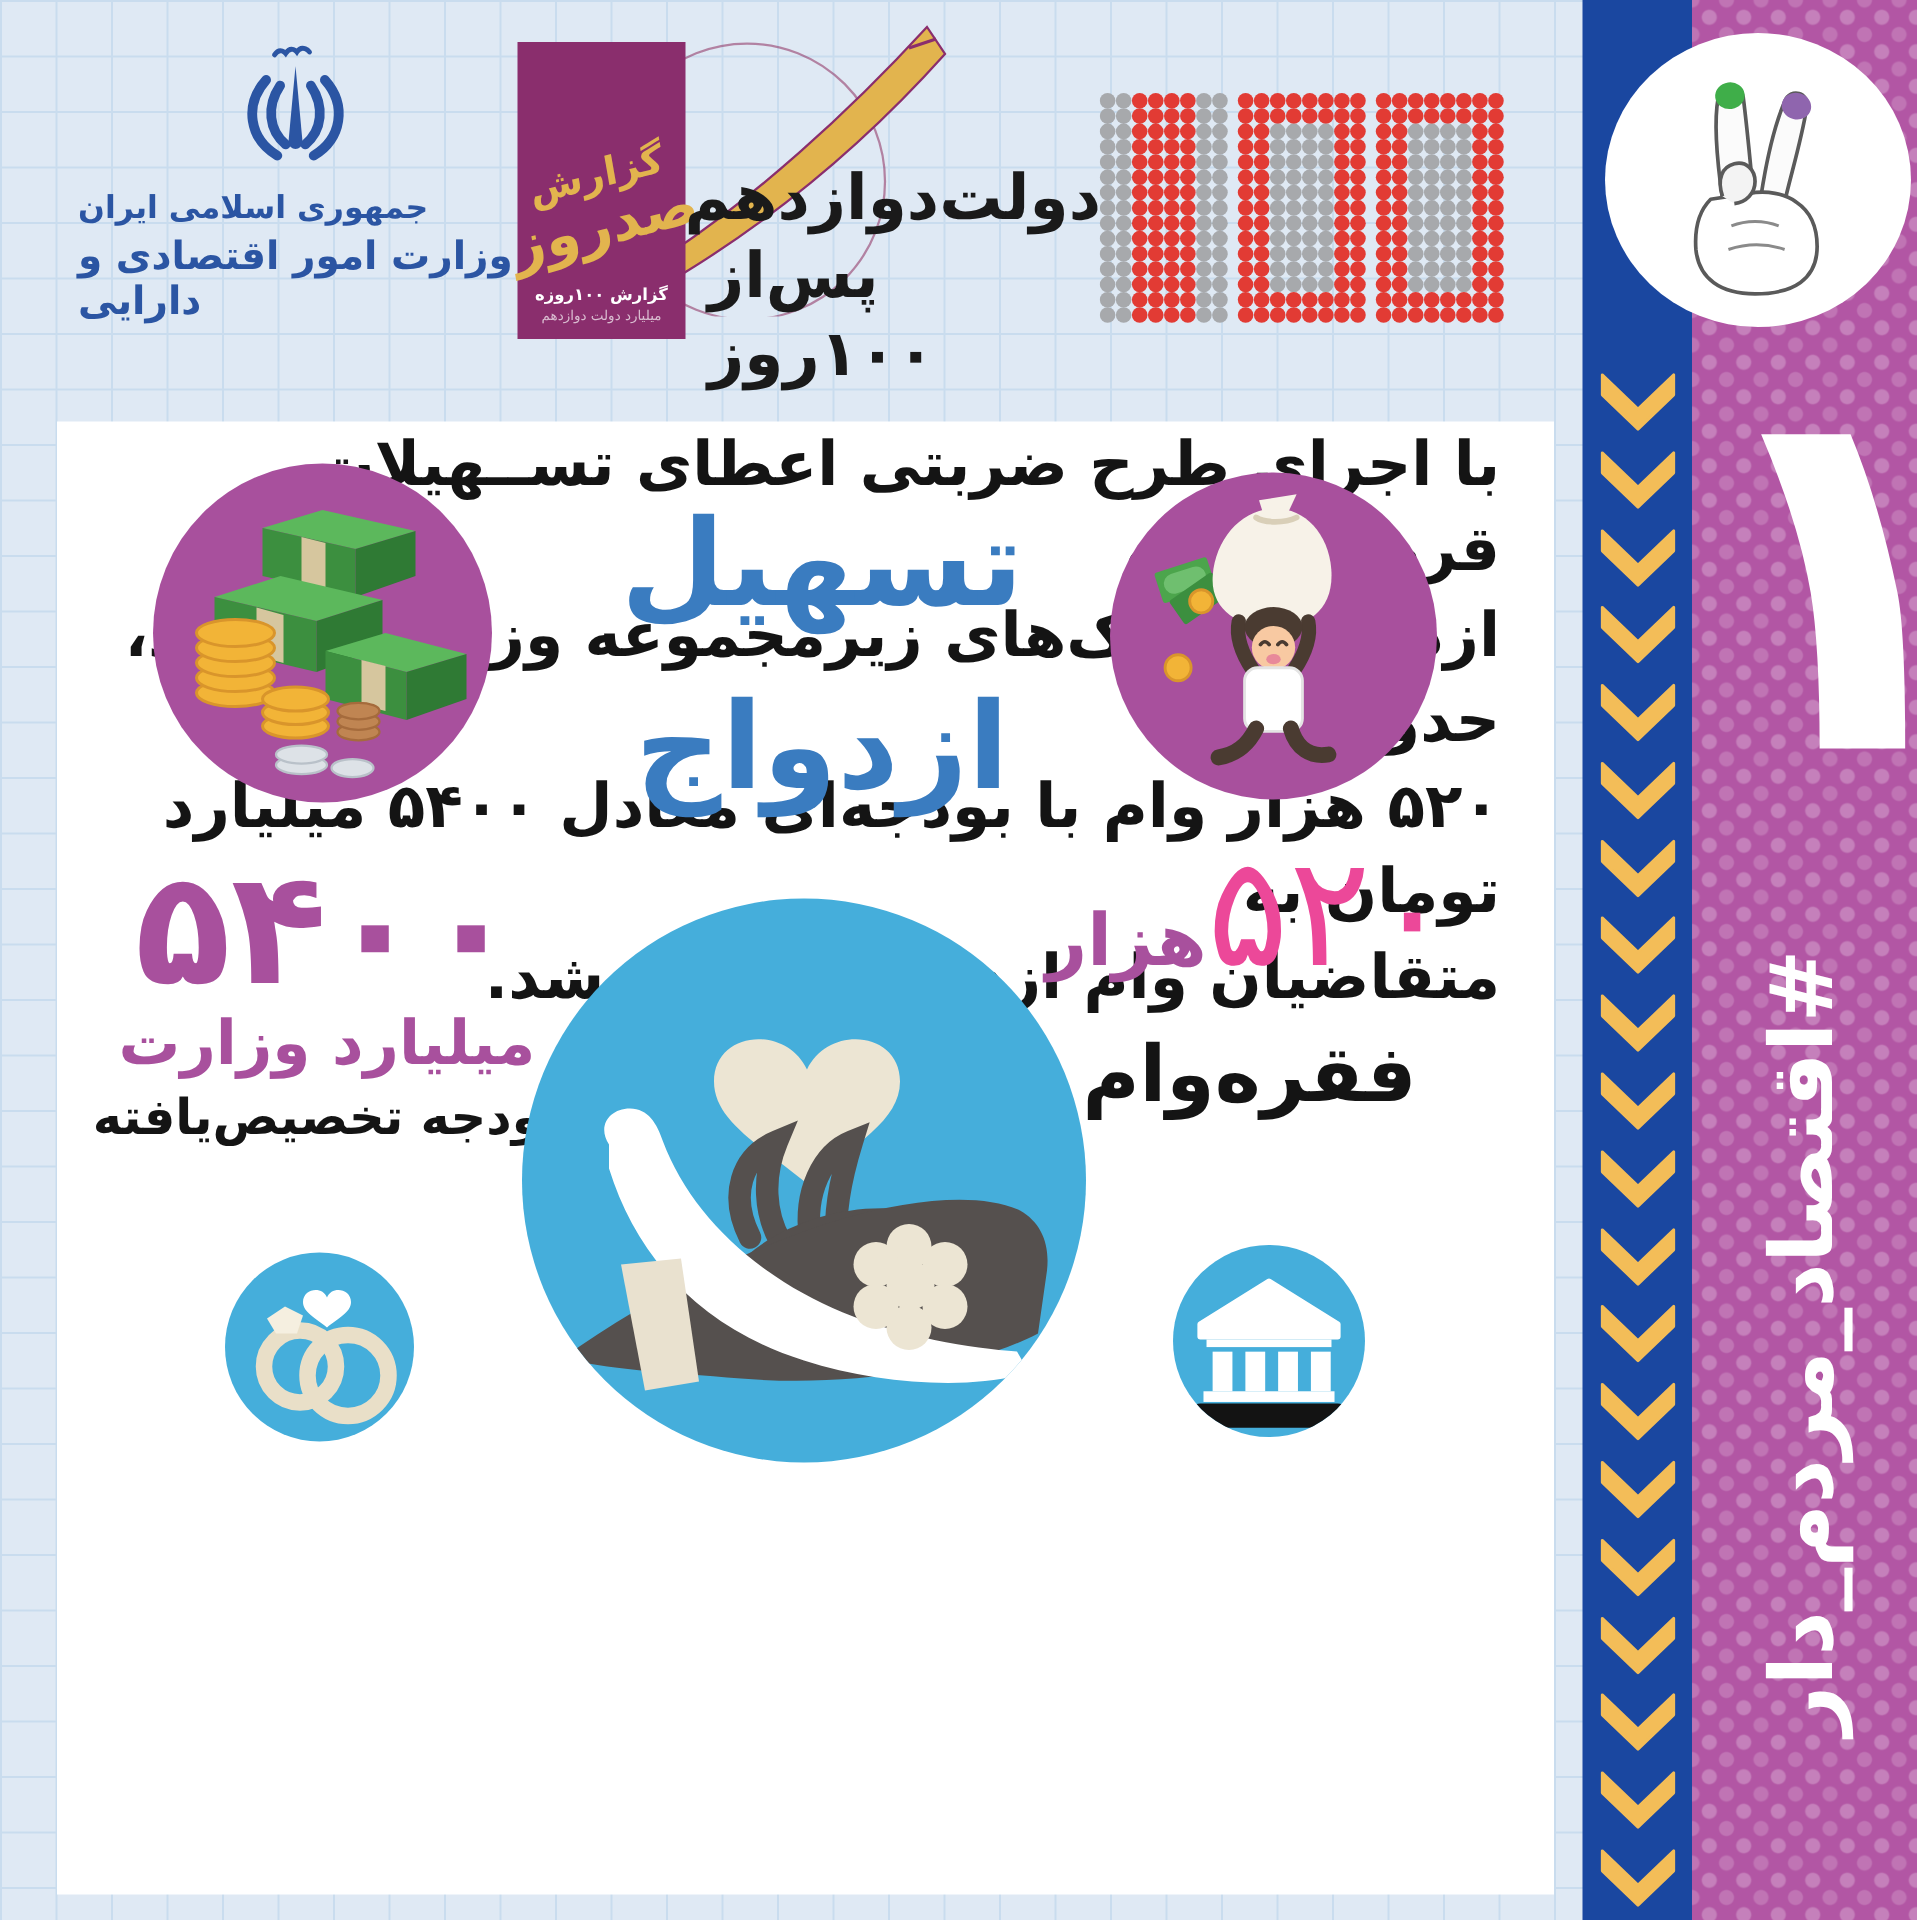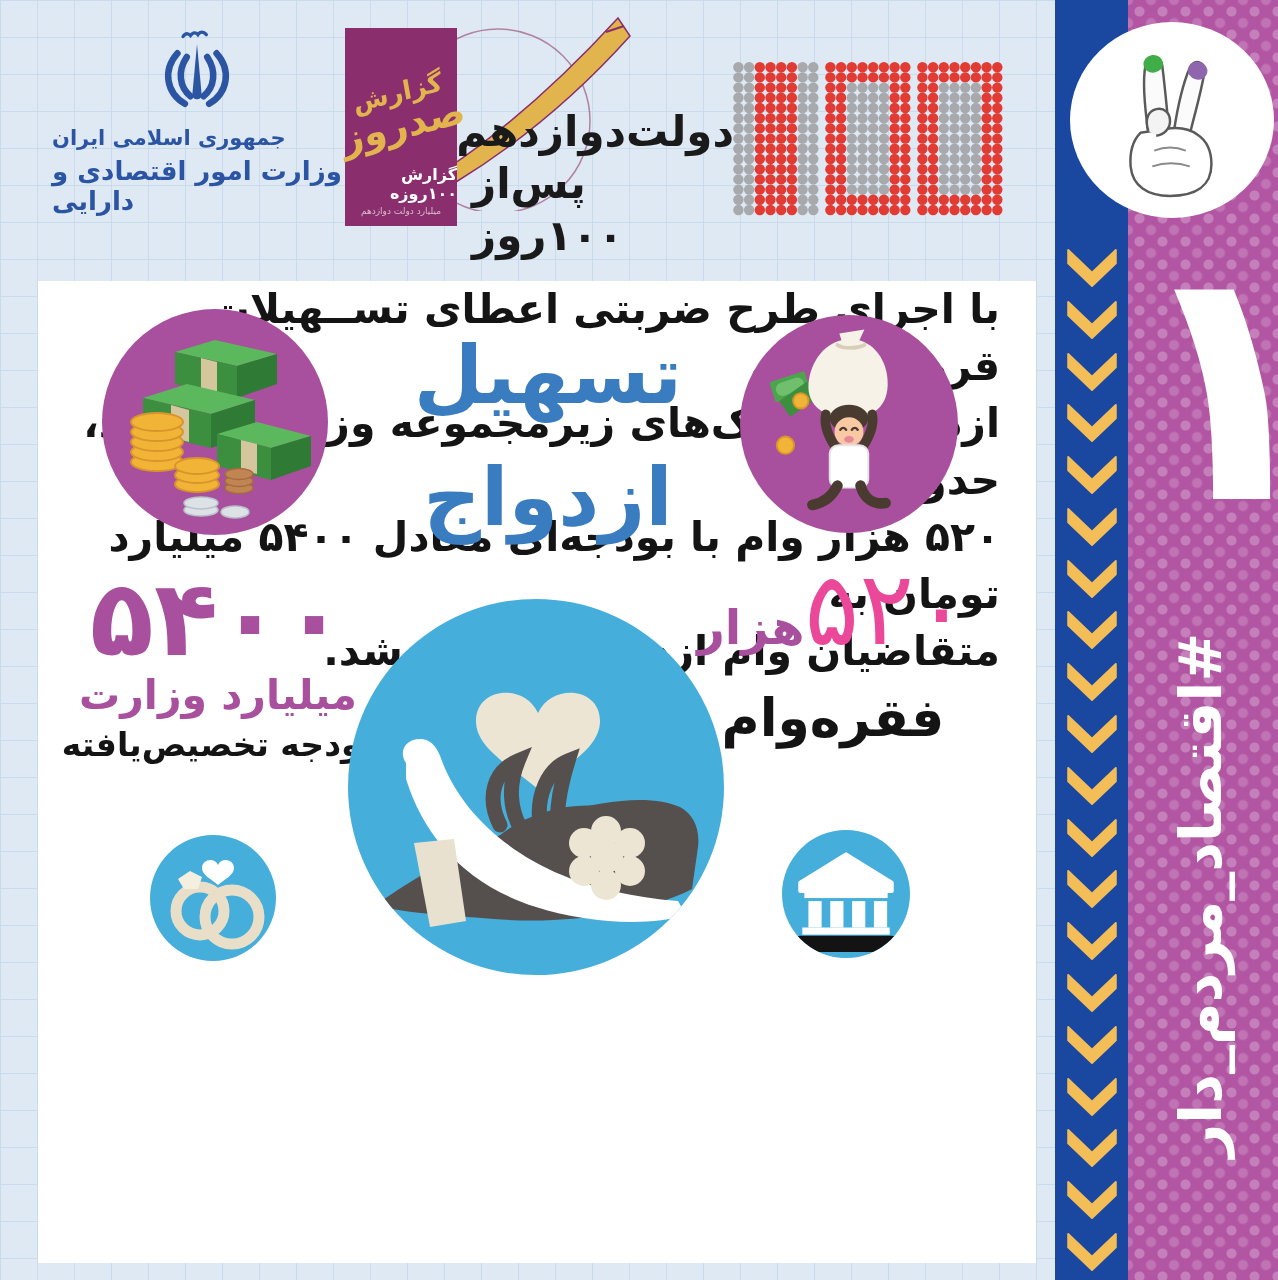--- a/index.html
+++ b/index.html
@@ -19,21 +19,21 @@
   #ministry .emblem { display:block; margin:0 auto 8px auto; }
   #ministry .m-line1 { font-size:21px; font-weight:bold; direction:rtl; }
   #ministry .m-line2 { font-size:26px; font-weight:bold; direction:rtl; margin-top:6px; }
 
   #banner { left:345px; top:28px; width:112px; height:198px; background:#8a2e6d; z-index:2;
             display:flex; flex-direction:column; align-items:center; justify-content:flex-end; padding-bottom:10px; }
   #banner .callig { color:#e2b44e; font-weight:bold; direction:rtl; text-align:center;
                     transform:rotate(-10deg) skewY(-4deg); margin-bottom:18px; }
   #banner .callig .c1 { display:block; font-size:26px; }
   #banner .callig .c2 { display:block; font-size:38px; margin-top:-4px; }
-  #banner .cap1 { color:#ffffff; font-size:16px; font-weight:bold; direction:rtl; }
+  #banner .cap1 { color:#ffffff; font-size:11px; font-weight:bold; direction:rtl; }
   #banner .cap2 { color:#d9bcd0; font-size:9px; direction:rtl; margin-top:3px; }
 
   #flourish { left:428px; top:6px; z-index:1; }
 
   #hdr-title { left:472px; top:106px; width:262px; direction:rtl; text-align:left; color:#1a1a1a; z-index:2; }
   #hdr-title .t1 { font-size:42px; font-weight:bold; line-height:52px; }
   #hdr-title .t2 { font-size:42px; font-weight:bold; line-height:52px; }
 
   #dot-matrix { left:733px; top:62px; z-index:2; }
 

